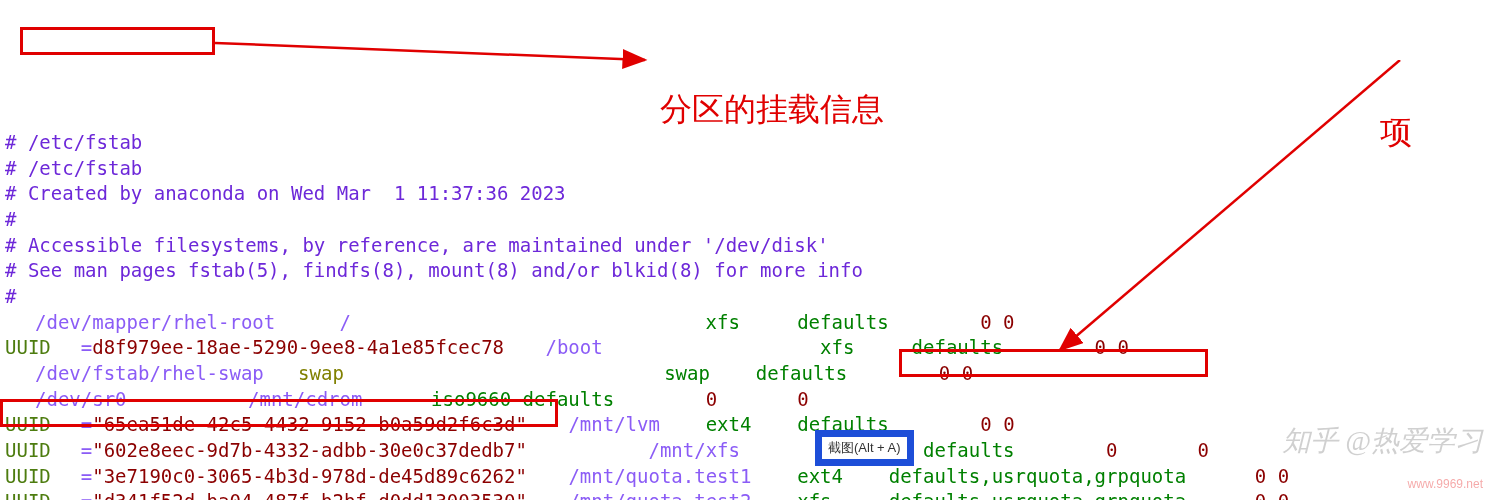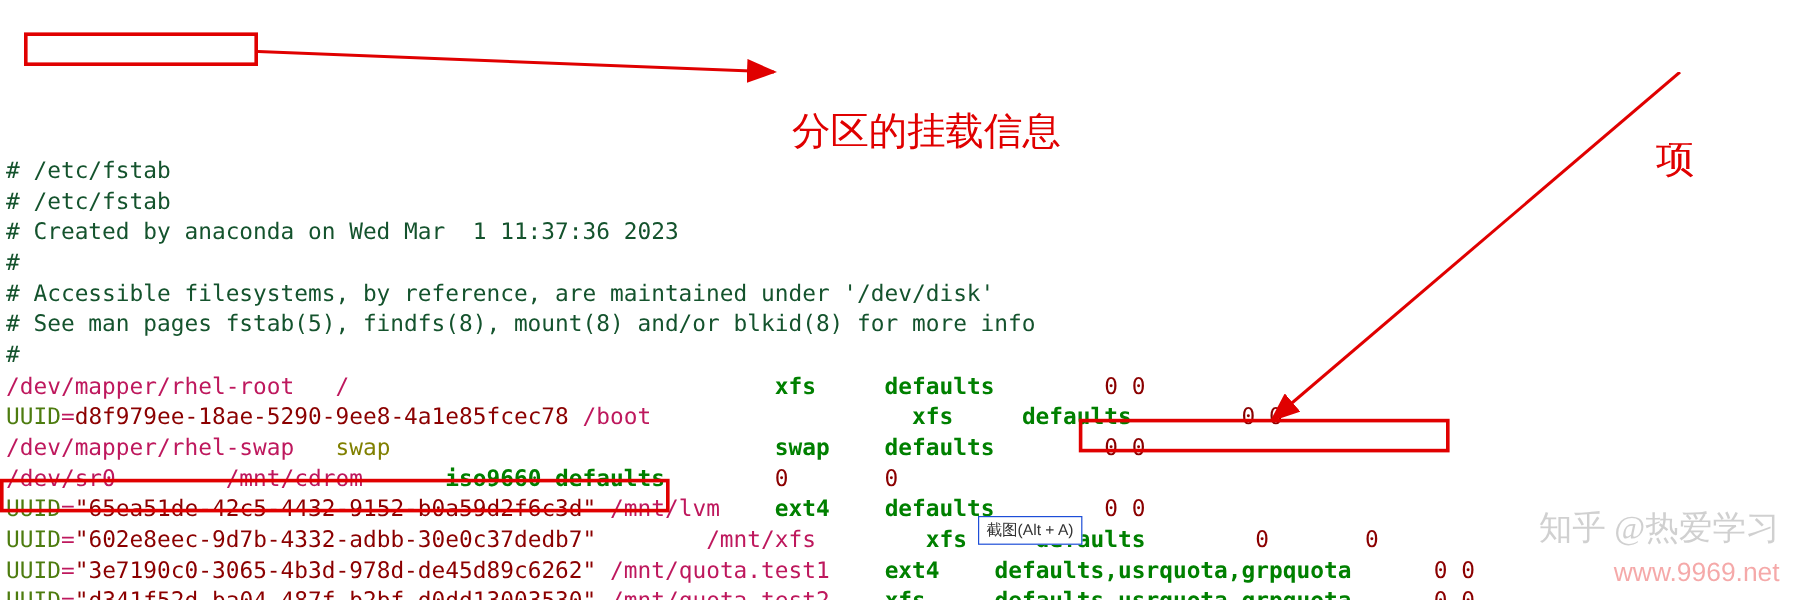--- a/index.html
+++ b/index.html
@@ -11,23 +11,23 @@
       white-space: pre;
       position: relative;
       width: 1503px;
       height: 500px;
       overflow: hidden;
     }
     .editor { position: relative; padding: 2px 5px; }
     .teal { color: #4d7c0f; }
     .darkred { color: #8b0000; }
     .olive { color: #808000; }
-    .green { color: #008000; font-weight: bold; }
-    .comment { color: #14532d; }
-    .plain { color: #be185d; }
+    .green { color: #008000; }
+    .comment { color: #6d28d9; }
+    .plain { color: #8b5cf6; margin-left: 30px; }
     .redbox {
       position: absolute;
       border: 3px solid #e00000;
       background: transparent;
       pointer-events: none;
     }
     .annotation-red {
       position: absolute;
       color: #e00000;
       font-family: 'STHeiti', 'Microsoft YaHei', sans-serif;
@@ -35,60 +35,61 @@
       font-weight: 500;
       line-height: 1.5;
     }
     .arrow {
       position: absolute;
       pointer-events: none;
     }
     .tooltip-box {
       position: absolute;
       background: #fff;
-      border: 1px solid #1d4ed8;
+      border: 7px solid #1d4ed8;
       font-family: sans-serif;
       font-size: 13px;
       padding: 2px 6px;
       color: #333;
     }
     .watermark1 {
       position: absolute;
       right: 20px;
       bottom: 40px;
       font-family: 'STKaiti', serif;
       font-size: 28px;
       color: rgba(120,120,120,0.35);
+      font-style: italic;
     }
     .watermark2 {
       position: absolute;
       right: 20px;
       bottom: 8px;
       font-family: sans-serif;
-      font-size: 22px;
+      font-size: 12px;
       color: rgba(230,40,40,0.4);
       text-align: right;
     }
   </style>
 </head>
 <body>
 
 
 
 <div class="editor">
 <span class="comment"># /etc/fstab</span>
 <span class="comment"># /etc/fstab</span>
 <span class="comment"># Created by anaconda on Wed Mar  1 11:37:36 2023</span>
 <span class="comment">#</span>
 <span class="comment"># Accessible filesystems, by reference, are maintained under '/dev/disk'</span>
 <span class="comment"># See man pages fstab(5), findfs(8), mount(8) and/or blkid(8) for more info</span>
 <span class="comment">#</span>
 <span class="plain">/dev/mapper/rhel-root</span>   <span class="plain">/</span>                               <span class="green">xfs</span>     <span class="green">defaults</span>        <span class="darkred">0</span> <span class="darkred">0</span>
 <span class="teal">UUID</span><span class="plain">=</span><span class="darkred">d8f979ee-18ae-5290-9ee8-4a1e85fcec78</span> <span class="plain">/boot</span>                   <span class="green">xfs</span>     <span class="green">defaults</span>        <span class="darkred">0</span> <span class="darkred">0</span>
-<span class="plain">/dev/mapper/rhel-swap</span>   <span class="olive">swap</span>                            <span class="green">swap</span>    <span class="green">defaults</span>        <span class="darkred">0</span> <span class="darkred">0</span>
+<span class="plain">/dev/fstab/rhel-swap</span>   <span class="olive">swap</span>                            <span class="green">swap</span>    <span class="green">defaults</span>        <span class="darkred">0</span> <span class="darkred">0</span>
 <span class="plain">/dev/sr0</span>        <span class="plain">/mnt/cdrom</span>      <span class="green">iso9660</span> <span class="green">defaults</span>        <span class="darkred">0</span>       <span class="darkred">0</span>
 <span class="teal">UUID</span><span class="plain">=</span><span class="darkred">"</span><span class="darkred">65ea51de-42c5-4432-9152-b0a59d2f6c3d</span><span class="darkred">"</span> <span class="plain">/mnt/lvm</span>    <span class="green">ext4</span>    <span class="green">defaults</span>        <span class="darkred">0</span> <span class="darkred">0</span>
 <span class="teal">UUID</span><span class="plain">=</span><span class="darkred">"</span><span class="darkred">602e8eec-9d7b-4332-adbb-30e0c37dedb7</span><span class="darkred">"</span>        <span class="plain">/mnt/xfs</span>        <span class="green">xfs</span>     <span class="green">defaults</span>        <span class="darkred">0</span>       <span class="darkred">0</span>
 <span class="teal">UUID</span><span class="plain">=</span><span class="darkred">"</span><span class="darkred">3e7190c0-3065-4b3d-978d-de45d89c6262</span><span class="darkred">"</span> <span class="plain">/mnt/quota.test1</span>    <span class="green">ext4</span>    <span class="green">defaults,usrquota,grpquota</span>      <span class="darkred">0</span> <span class="darkred">0</span>
 <span class="teal">UUID</span><span class="plain">=</span><span class="darkred">"</span><span class="darkred">d341f52d-ba04-487f-b2bf-d0dd13003530</span><span class="darkred">"</span> <span class="plain">/mnt/quota.test2</span>    <span class="green">xfs</span>     <span class="green">defaults,usrquota,grpquota</span>      <span class="darkred">0</span> <span class="darkred">0</span>
                  
 
 
 
 </div>

